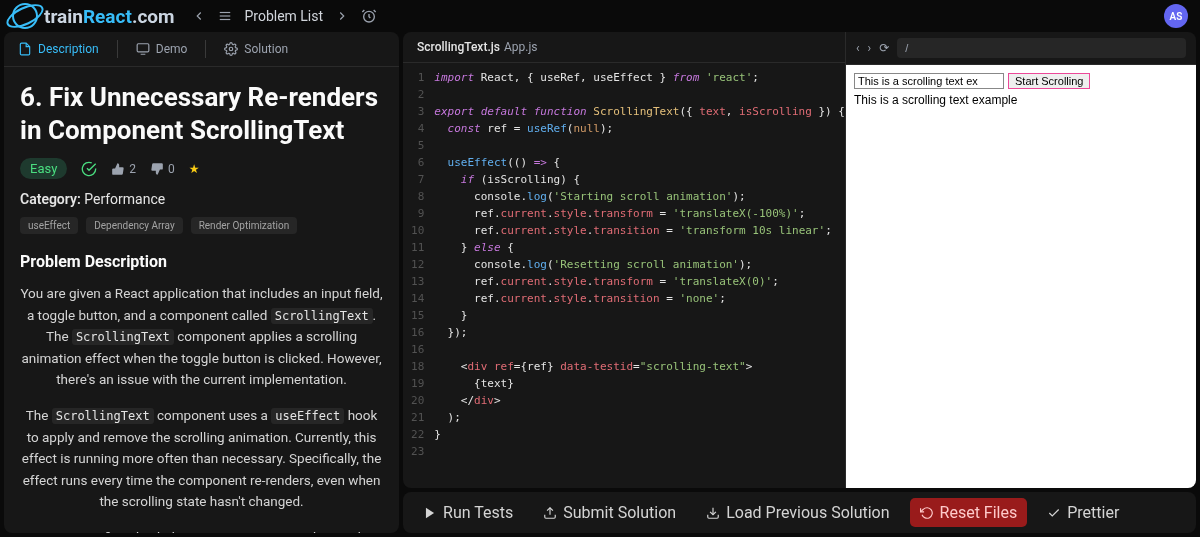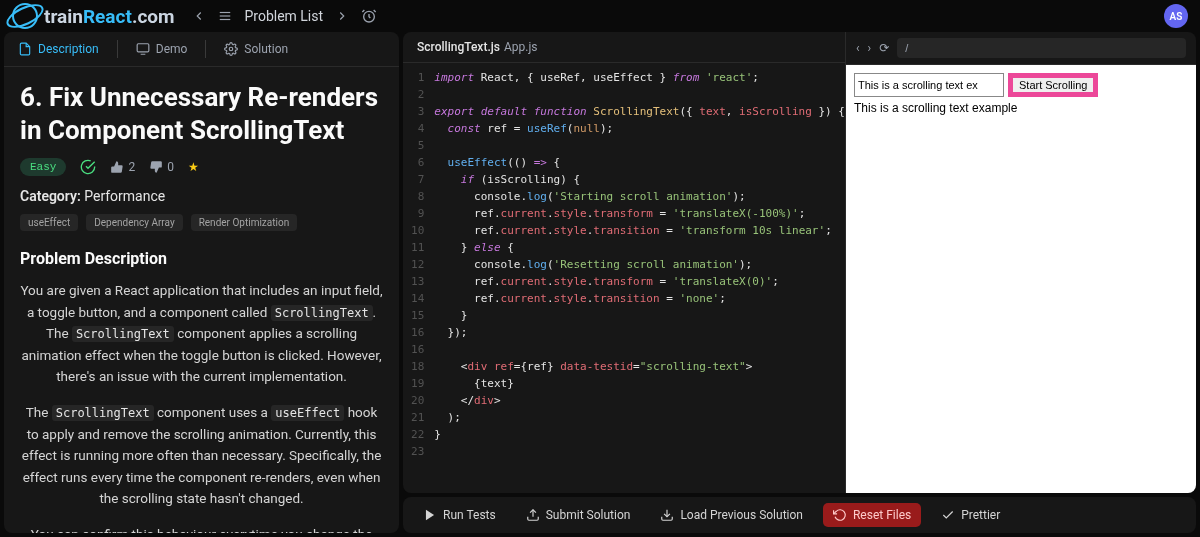--- a/index.html
+++ b/index.html
@@ -62,22 +62,22 @@
   border-bottom: 1px solid #2a2a2a;
   font-size: 12px;
 }
 .left-tab { display: flex; align-items: center; gap: 6px; color: #9ca3af; cursor: pointer; }
 .left-tab.active { color: #38bdf8; }
 .tab-sep { width: 1px; height: 18px; background: #3a3a3a; }
 .left-content { padding: 14px 16px; overflow-y: auto; flex: 1; }
 .problem-title { font-size: 26px; font-weight: 700; line-height: 1.25; color: #fafafa; margin-bottom: 12px; }
 .meta-row { display: flex; align-items: center; gap: 14px; margin-bottom: 12px; font-size: 12px; }
 .pill {
-  padding: 3px 10px; border-radius: 12px; font-size: 11px;
-  background: #1e3a2e; color: #4ade80; font-family: Liberation Mono, monospace;
+  padding: 3px 10px; border-radius: 12px; font-size: 13px;
+  background: #1e3a2e; color: #4ade80;
 }
 .meta-icon { display: flex; align-items: center; gap: 4px; color: #9ca3af; }
 .star { color: #facc15; }
 .category { font-size: 14px; margin-bottom: 10px; }
 .category .label { font-weight: 600; }
 .tags-row { display: flex; gap: 8px; margin-bottom: 18px; }
 .tag {
   background: #262626; color: #a3a3a3;
   padding: 3px 8px; border-radius: 4px; font-size: 10px;
 }
@@ -112,25 +112,25 @@
 .preview-side { width: 350px; display: flex; flex-direction: column; }
 .preview-bar { display: flex; align-items: center; gap: 8px; padding: 6px 10px; border-bottom: 1px solid #2a2a2a; }
 .url-input {
   flex: 1; background: #262626; border: none; border-radius: 4px;
   padding: 4px 8px; color: #9ca3af; font-size: 11px;
 }
 .preview-icon { color: #9ca3af; cursor: pointer; font-size: 12px; }
 .preview-body { flex: 1; background: #fff; padding: 8px; color: #000; font-size: 12px; font-family: Arial, sans-serif; }
 .preview-row { display: flex; gap: 4px; margin-bottom: 4px; }
 .preview-input { border: 1px solid #888; padding: 1px 3px; font-size: 11px; width: 150px; }
-.preview-btn { border: 5px solid #ec4899; background: #efefef; padding: 1px 6px; font-size: 11px; cursor: pointer; }
+.preview-btn { border: 1px solid #ec4899; background: #efefef; padding: 1px 6px; font-size: 11px; cursor: pointer; }
 .bottom-bar {
   background: #171717; border-radius: 8px;
   display: flex; align-items: center; gap: 10px;
-  padding: 6px 10px; font-size: 12px;
+  padding: 6px 10px; font-size: 16px;
 }
 .btn {
   display: flex; align-items: center; gap: 6px;
   padding: 5px 10px; border-radius: 5px; cursor: pointer;
   color: #d4d4d4;
 }
 .btn.red { background: #991b1b; color: #fecaca; }
 .btn svg { width: 14px; height: 14px; }
 </style>
 </head>

